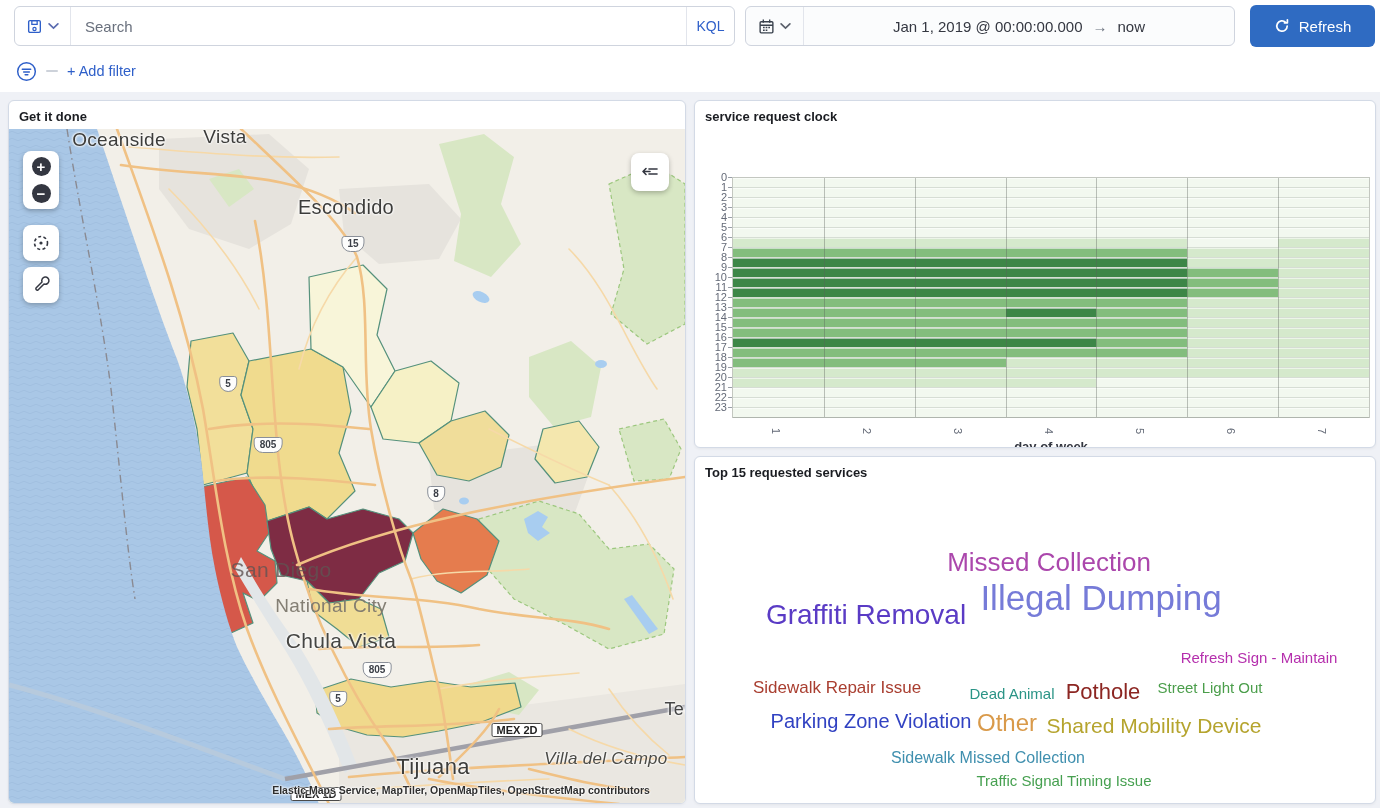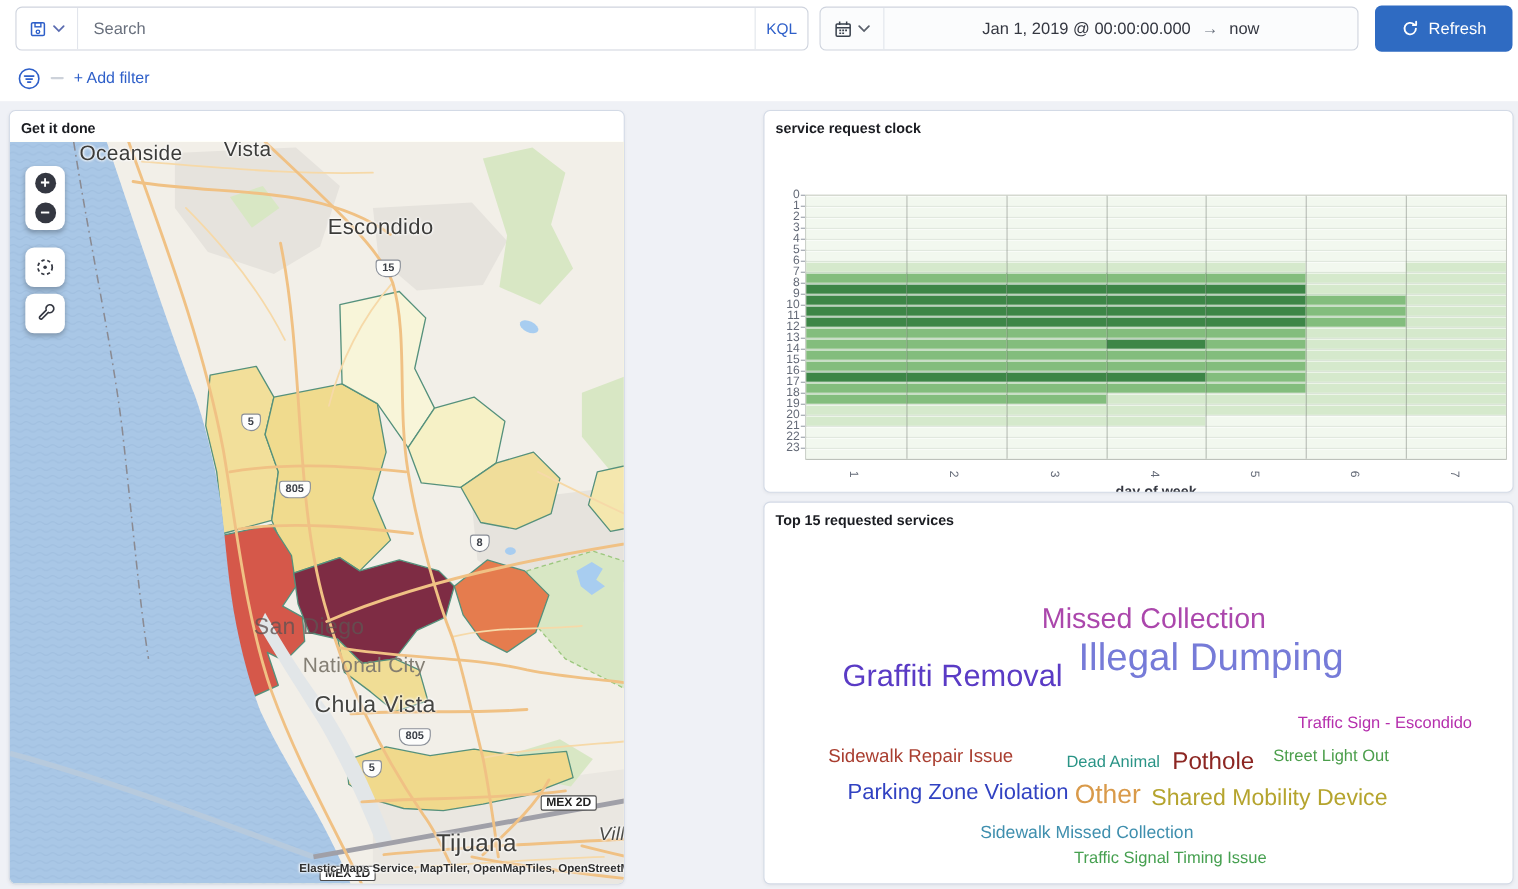--- a/index.html
+++ b/index.html
@@ -29,21 +29,21 @@
     border:none; border-radius:6px; color:#fff; font-size:15px; font-family:"Liberation Sans",sans-serif;
     display:flex; align-items:center; justify-content:center; gap:9px; cursor:pointer; }
   .filter-row { position:absolute; left:16px; top:58px; height:26px; display:flex; align-items:center; gap:9px; }
   .filter-dash { width:12px; height:2px; background:#cdd2da; border-radius:1px; }
   .add-filter { color:#2e5fc9; font-size:14.5px; cursor:pointer; }
 
   
   .panel { position:absolute; background:#fff; border:1px solid #d3dae6; border-radius:6px;
     box-shadow:0 1px 3px rgba(0,0,0,.05); overflow:hidden; }
   .panel-title { padding:8px 12px 5px 10px; font-size:13px; font-weight:bold; color:#1a1c21; }
-  .panel-map   { left:8px;   top:100px; width:560px; height:704px; }
+  .panel-map   { left:8px;   top:100px; width:678px; height:704px; }
   .panel-clock { left:694px; top:100px; width:682px; height:348px; }
   .panel-cloud { left:694px; top:456px; width:682px; height:348px; }
 
   
   .map-wrap { position:relative; width:676px; height:675px; overflow:hidden; background:#fef9c3; }
   .map-label { position:absolute; transform:translate(-50%,-50%); white-space:nowrap; color:#3f3f3d;
     text-shadow:0 0 3px #fff,0 0 3px #fff,0 0 2px #fff; letter-spacing:.3px; }
   .map-label.dim { text-shadow:none; }
   .shield { position:absolute; transform:translate(-50%,-50%); background:#fdfdfc; border:1.5px solid #8a8f98;
     border-radius:3px 3px 9px 9px; font-size:10px; font-weight:bold; color:#3c4048; padding:1px 5px 2px 5px;
@@ -564,21 +564,21 @@
       <div class="hm-xlabel-title">day of week</div>
     </div>
   </div>
 
   <div class="panel panel-cloud">
     <div class="panel-title">Top 15 requested services</div>
     <div class="cloud-area" id="cloud">
         <span class="cloud-word" style="left: 354px; top: 77px; font-size: 26px; color: rgb(171, 71, 172);">Missed Collection</span>
         <span class="cloud-word" style="left: 406px; top: 113px; font-size: 35px; color: rgb(118, 123, 216);">Illegal Dumping</span>
         <span class="cloud-word" style="left: 171px; top: 130px; font-size: 28px; color: rgb(90, 59, 197);">Graffiti Removal</span>
-        <span class="cloud-word" style="left: 564px; top: 172px; font-size: 15px; color: rgb(181, 47, 173);">Traffic Sign - Escondido</span>
+        <span class="cloud-word" style="left: 564px; top: 172px; font-size: 15px; color: rgb(181, 47, 173);">Refresh Sign - Maintain</span>
         <span class="cloud-word" style="left: 142px; top: 203px; font-size: 17px; color: rgb(169, 62, 48);">Sidewalk Repair Issue</span>
         <span class="cloud-word" style="left: 317px; top: 208px; font-size: 15px; color: rgb(42, 148, 134);">Dead Animal</span>
         <span class="cloud-word" style="left: 408px; top: 207px; font-size: 22px; color: rgb(140, 38, 34);">Pothole</span>
         <span class="cloud-word" style="left: 515px; top: 202px; font-size: 15px; color: rgb(75, 158, 75);">Street Light Out</span>
         <span class="cloud-word" style="left: 176px; top: 236px; font-size: 20px; color: rgb(49, 66, 194);">Parking Zone Violation</span>
         <span class="cloud-word" style="left: 312px; top: 238px; font-size: 24px; color: rgb(217, 154, 74);">Other</span>
         <span class="cloud-word" style="left: 459px; top: 241px; font-size: 21px; color: rgb(181, 164, 46);">Shared Mobility Device</span>
         <span class="cloud-word" style="left: 293px; top: 273px; font-size: 16px; color: rgb(63, 143, 174);">Sidewalk Missed Collection</span>
         <span class="cloud-word" style="left: 369px; top: 295px; font-size: 15px; color: rgb(70, 160, 80);">Traffic Signal Timing Issue</span>
       </div>

